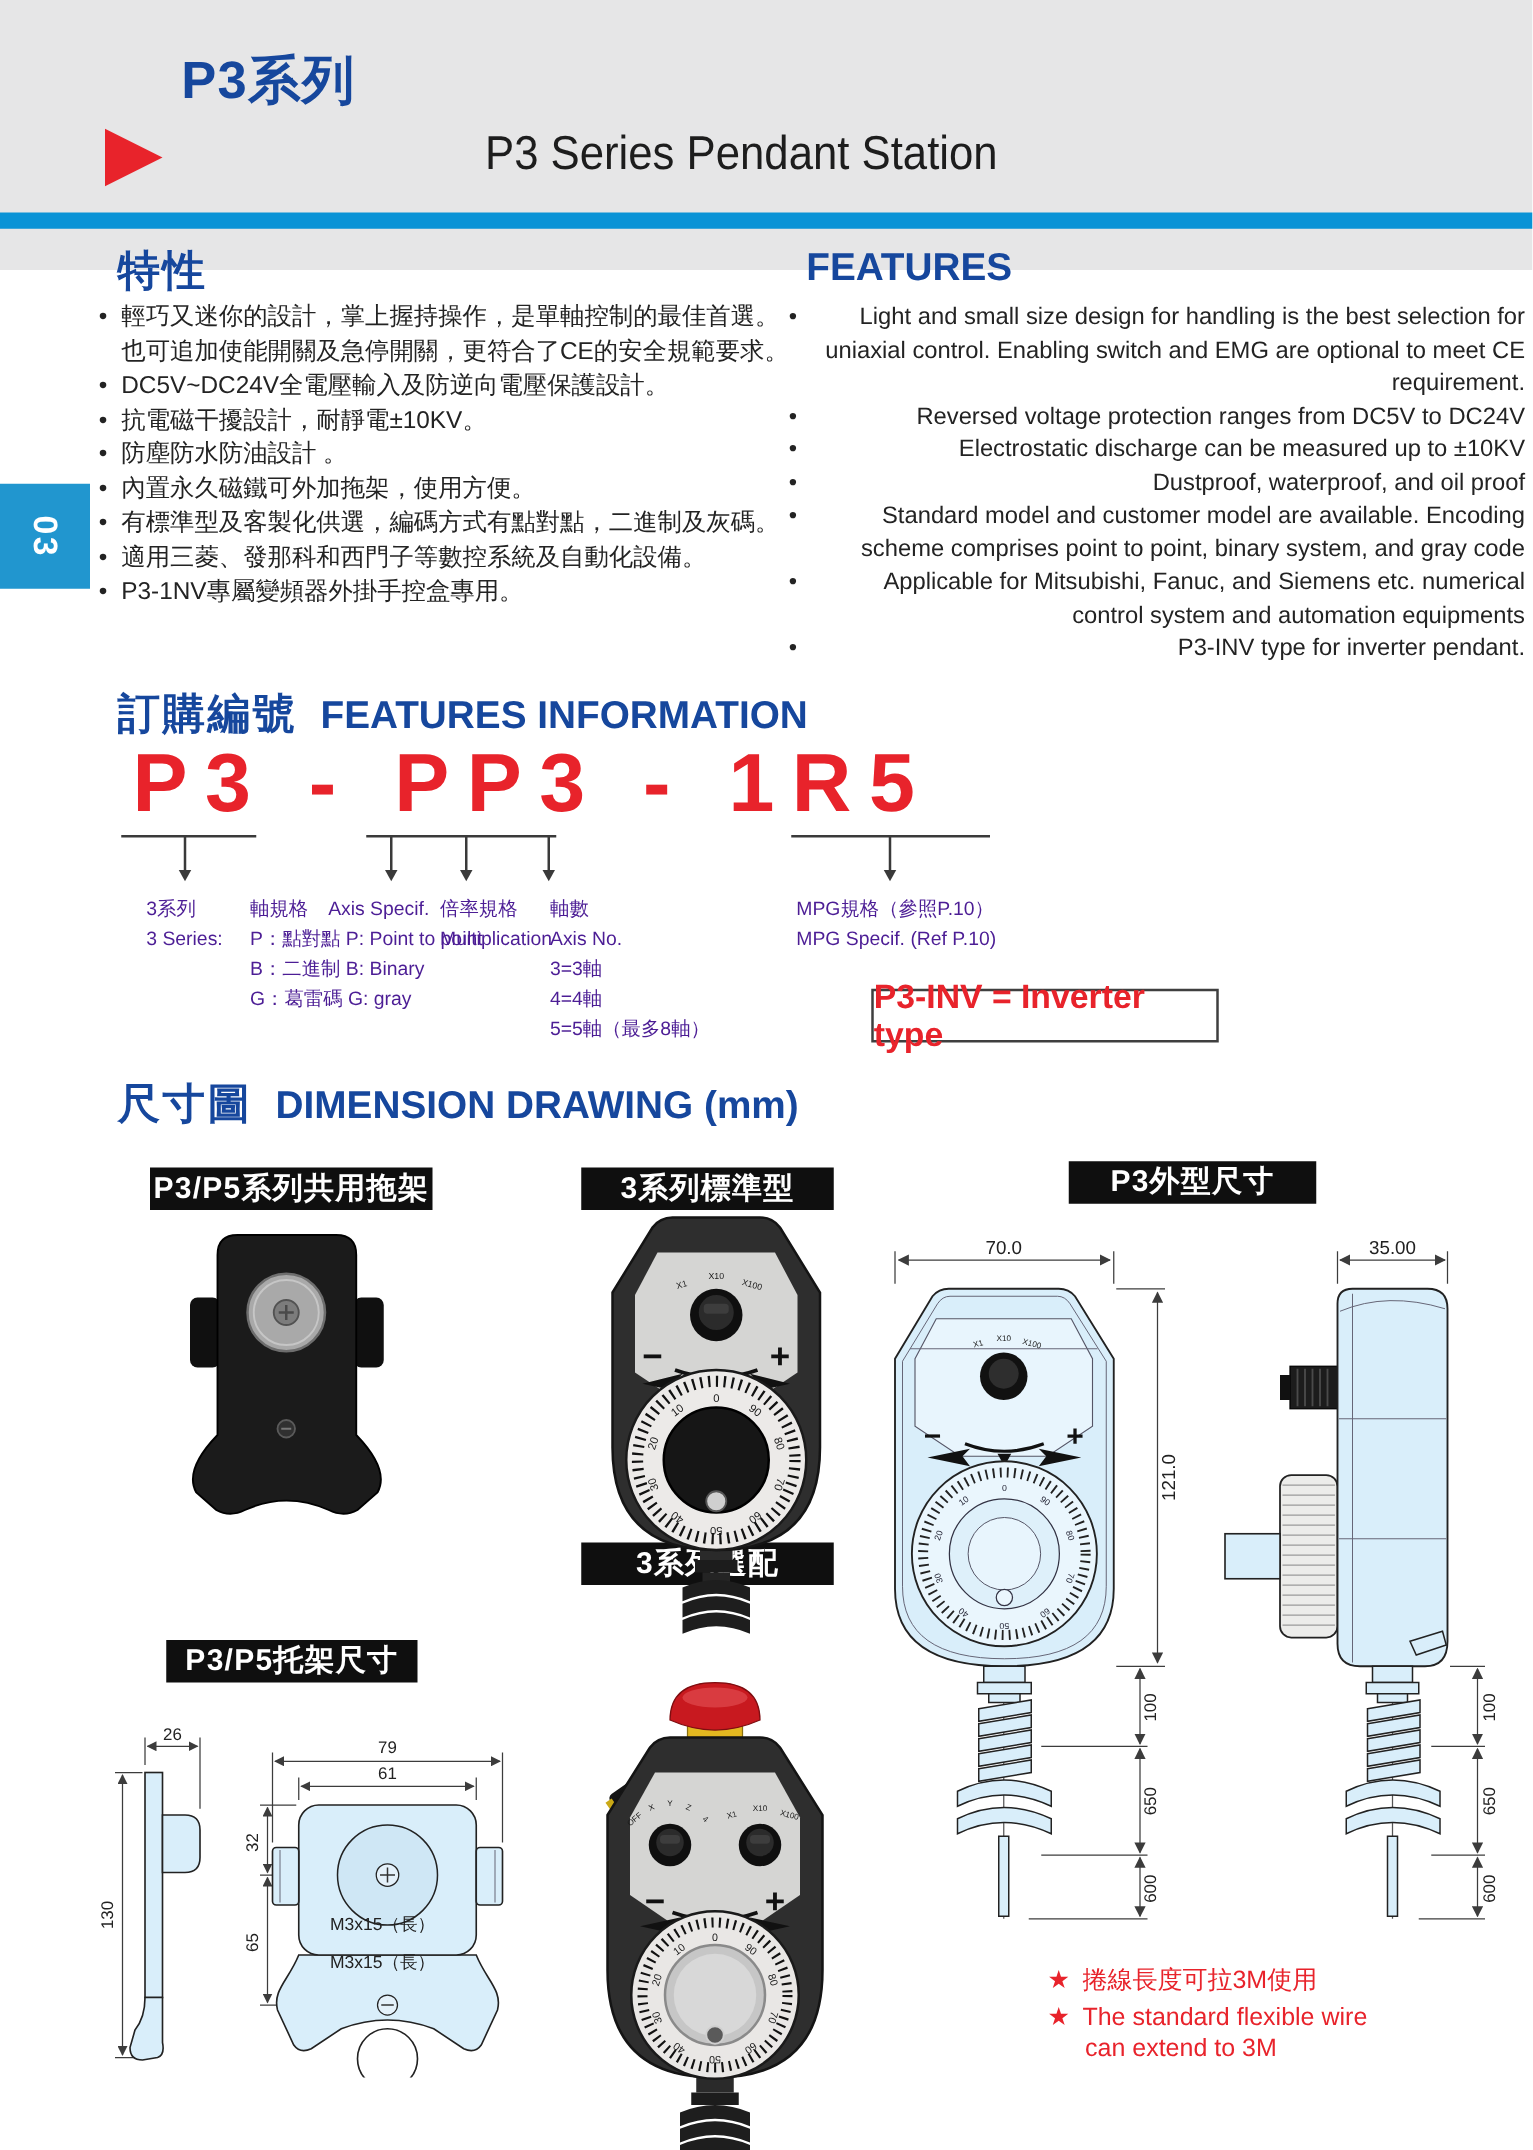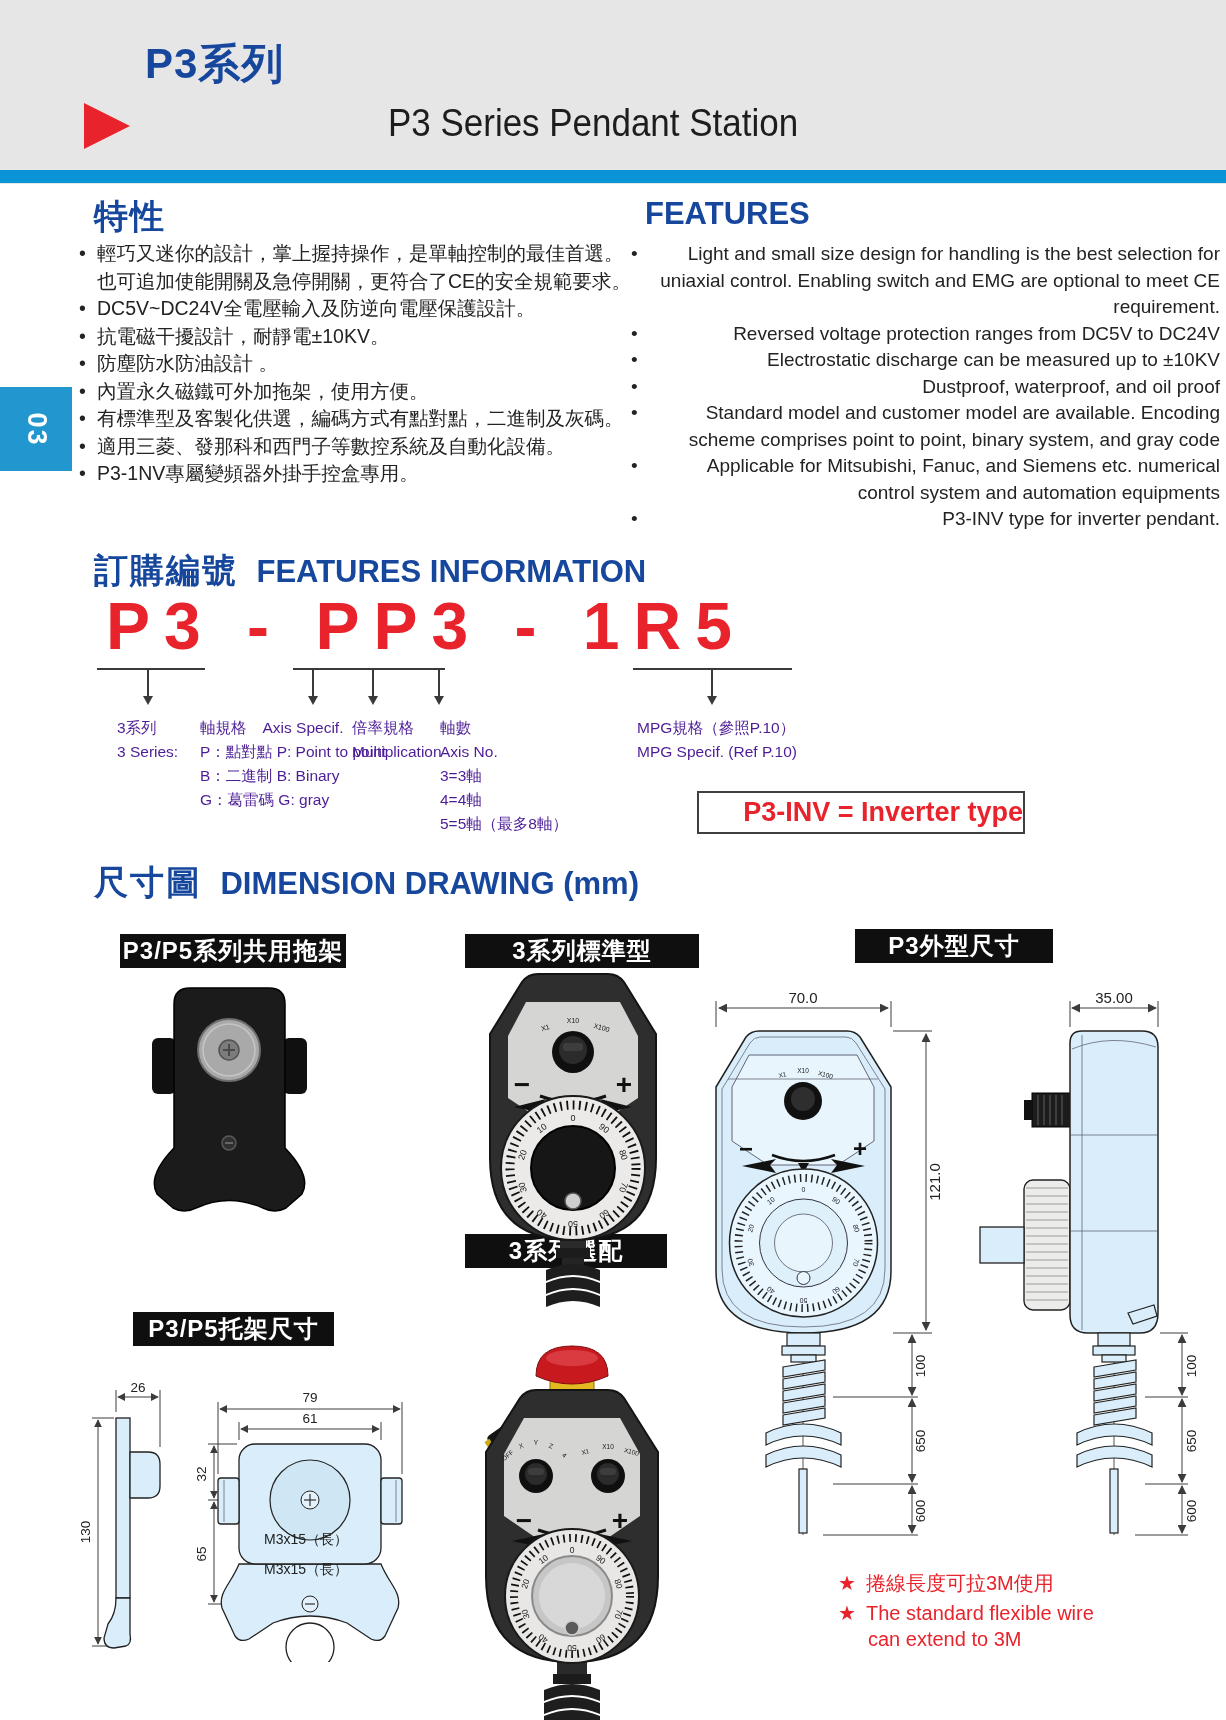--- a/index.html
+++ b/index.html
@@ -1,21 +1,21 @@
 <!DOCTYPE html>
 <html><head>
 <meta charset="utf-8">
 <style>
   * { margin:0; padding:0; box-sizing:border-box; }
   body { font-family:"Liberation Sans", sans-serif; background:#fff; }
   .page { position:relative; width:1226px; height:1720px; background:#ffffff; overflow:hidden; }
   .abs { position:absolute; }
 
   
-  .header { position:absolute; left:0; top:0; width:1226px; height:184px; background:#e6e6e7; }
+  .header { position:absolute; left:0; top:0; width:1226px; height:216px; background:#e6e6e7; }
   .series-title { position:absolute; left:145px; top:36px; font-size:42px; font-weight:bold; color:#16479d; letter-spacing:1px; }
   .tri { position:absolute; left:84px; top:103px; width:0; height:0; border-top:23px solid transparent; border-bottom:23px solid transparent; border-left:46px solid #e8232b; }
   .cn-title { position:absolute; left:158px; top:96px; font-size:42px; color:#1b1b1b; font-weight:500; letter-spacing:2px; }
   .en-title { position:absolute; left:388px; top:102px; font-size:38px; color:#1d1d1d; letter-spacing:0px; transform:scaleX(.92); transform-origin:left; white-space:nowrap; }
   .blue-bar { position:absolute; left:0; top:170px; width:1226px; height:13px; background:#0a93d6; }
 
   
   .page-tab { position:absolute; left:0; top:387px; width:72px; height:84px; background:#2196cf; display:flex; align-items:center; justify-content:center; }
   .page-tab span { transform:rotate(90deg); color:#fff; font-size:27px; font-weight:bold; letter-spacing:2px; }
 
@@ -34,21 +34,21 @@
 
   
   .ord-h { position:absolute; left:94px; top:548px; white-space:nowrap; }
   .ord-h .cn { font-size:34px; }
   .ord-h .en { font-size:31px; margin-left:14px; }
   .ord-code { position:absolute; left:106px; top:588px; font-size:66px; font-weight:bold; color:#e8232b; letter-spacing:14px; white-space:nowrap; }
   .lead { position:absolute; border-top:2px solid #3a3a3a; height:0; }
   .darrow { position:absolute; width:2px; height:34px; background:#3a3a3a; }
   .darrow::after { content:""; position:absolute; left:-4px; bottom:-8px; border:5px solid transparent; border-top:9px solid #3a3a3a; }
   .ord-label { position:absolute; font-size:15.5px; line-height:24px; color:#4c1d95; white-space:nowrap; }
-  .inv-box { position:absolute; left:697px; top:791px; width:328px; height:43px; border:2px solid #3f3f3f; display:flex; align-items:center; justify-content:flex-end; background:#fff; }
+  .inv-box { position:absolute; left:697px; top:791px; width:278px; height:43px; border:2px solid #3f3f3f; display:flex; align-items:center; justify-content:center; background:#fff; }
   .inv-box span { color:#e8232b; font-size:27px; font-weight:bold; }
 
   
   .dim-h { position:absolute; left:94px; top:860px; white-space:nowrap; }
   .bbar { position:absolute; height:34px; background:#0f0f0f; color:#ffffff; font-size:24px; font-weight:bold; text-align:center; line-height:34px; letter-spacing:1px; }
   .note-line { position:absolute; color:#e8232b; font-size:20px; white-space:nowrap; }
   .note-line .star { margin-right:10px; }
 
   svg text { font-family:"Liberation Sans", sans-serif; }
   .dimt { font-size:13.5px; fill:#222; }
@@ -142,21 +142,21 @@
   <div class="inv-box">
     <span>P3-INV = Inverter type</span>
   </div>
 
   <div class="dim-h">
     <span class="h-blue-cn">尺寸圖</span>
     <span class="h-blue-en" style="margin-left:14px">DIMENSION DRAWING (mm)</span>
   </div>
 
   <div class="bbar" style="left:120px;top:934px;width:226px">P3/P5系列共用拖架</div>
-  <div class="bbar" style="left:465px;top:934px;width:234px">3系列標準型</div>
+  <div class="bbar" style="left:465px;top:934px;width:202px">3系列標準型</div>
   <div class="bbar" style="left:855px;top:929px;width:198px">P3外型尺寸</div>
   <div class="bbar" style="left:133px;top:1312px;width:201px">P3/P5托架尺寸</div>
   <div class="bbar" style="left:465px;top:1234px;width:202px">3系列選配</div>
 
   <svg class="abs" style="left:132px;top:980px" width="195" height="240" viewBox="0 0 195 240">
     <rect x="20" y="58" width="24" height="56" rx="6" fill="#101010"></rect>
     <rect x="151" y="58" width="24" height="56" rx="6" fill="#101010"></rect>
     <path d="M42,24 Q42,8 58,8 L137,8 Q153,8 153,24 L153,168 Q180,196 170,214 L154,228 Q143,234 131,228 Q97,213 64,228 Q52,234 41,228 L25,214 Q15,196 42,168 Z" fill="#1b1b1b" stroke="#000" stroke-width="1.5"></path>
     <ellipse cx="97" cy="242" rx="27" ry="20" fill="#ffffff"></ellipse>
     <circle cx="97" cy="70" r="31" fill="#a9a9a9" stroke="#6e6e6e" stroke-width="2"></circle>

